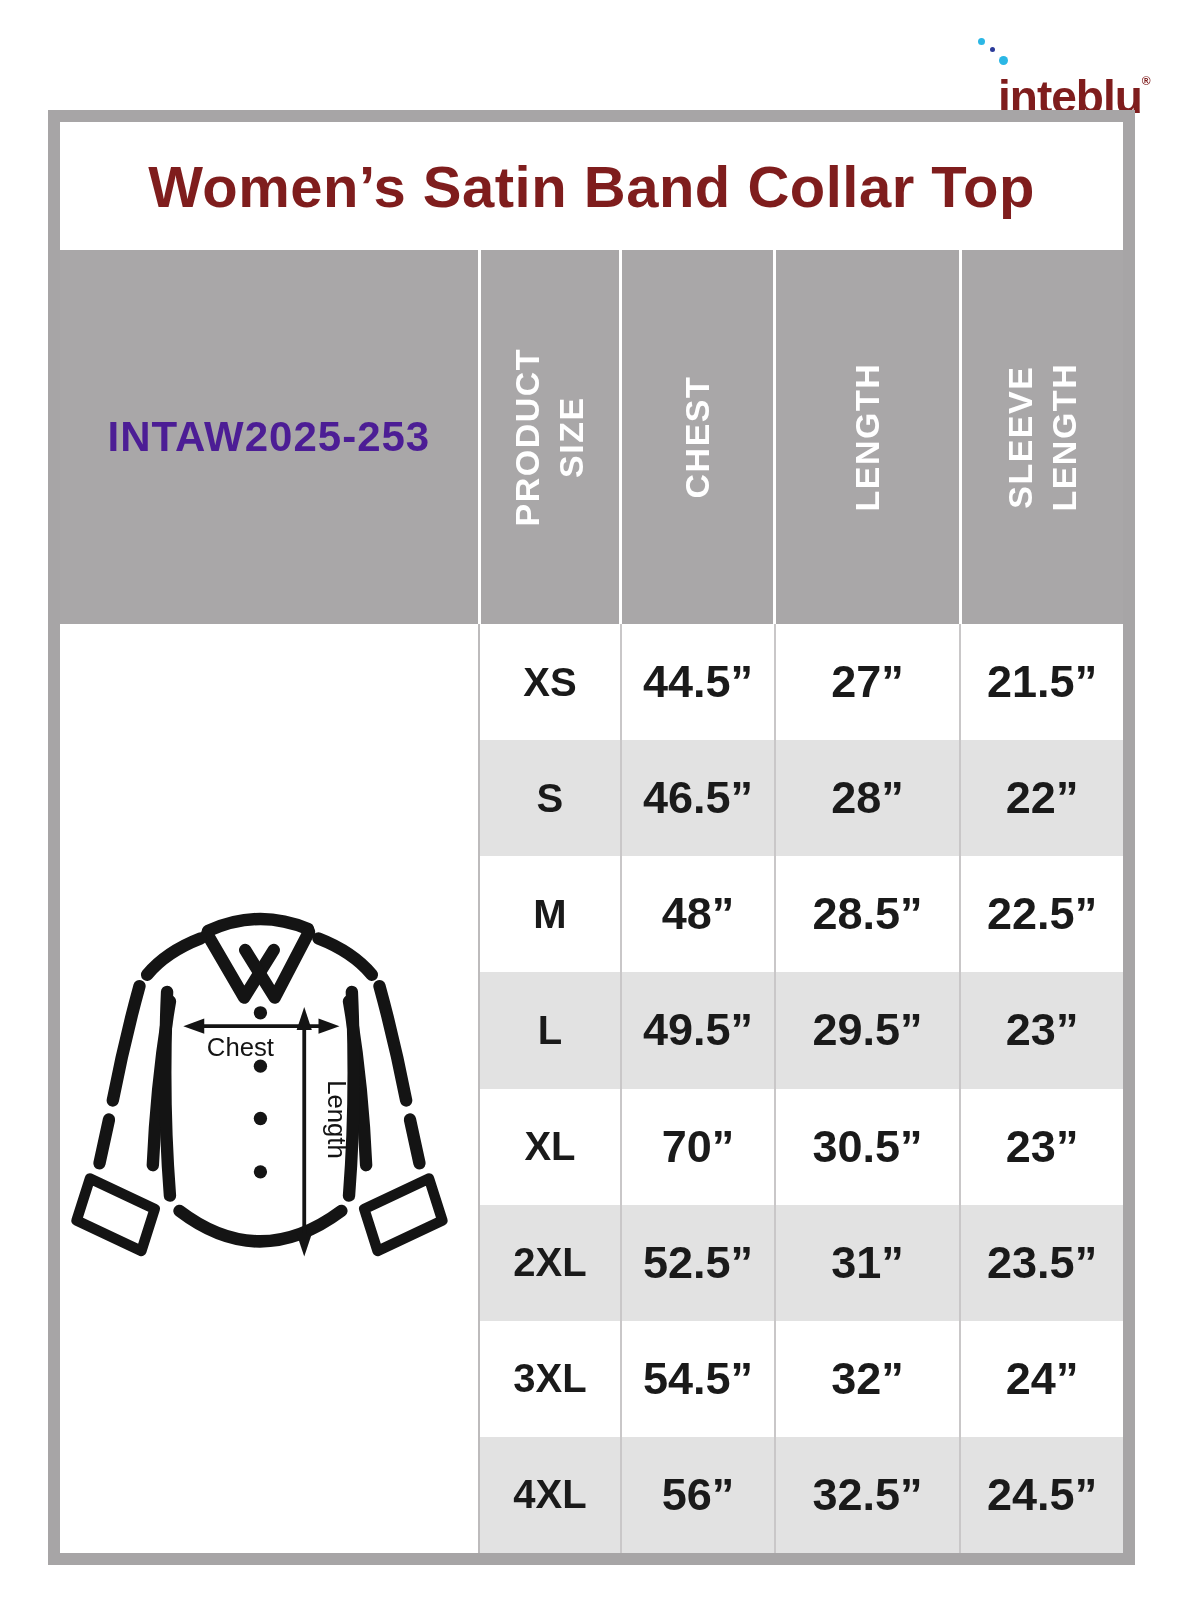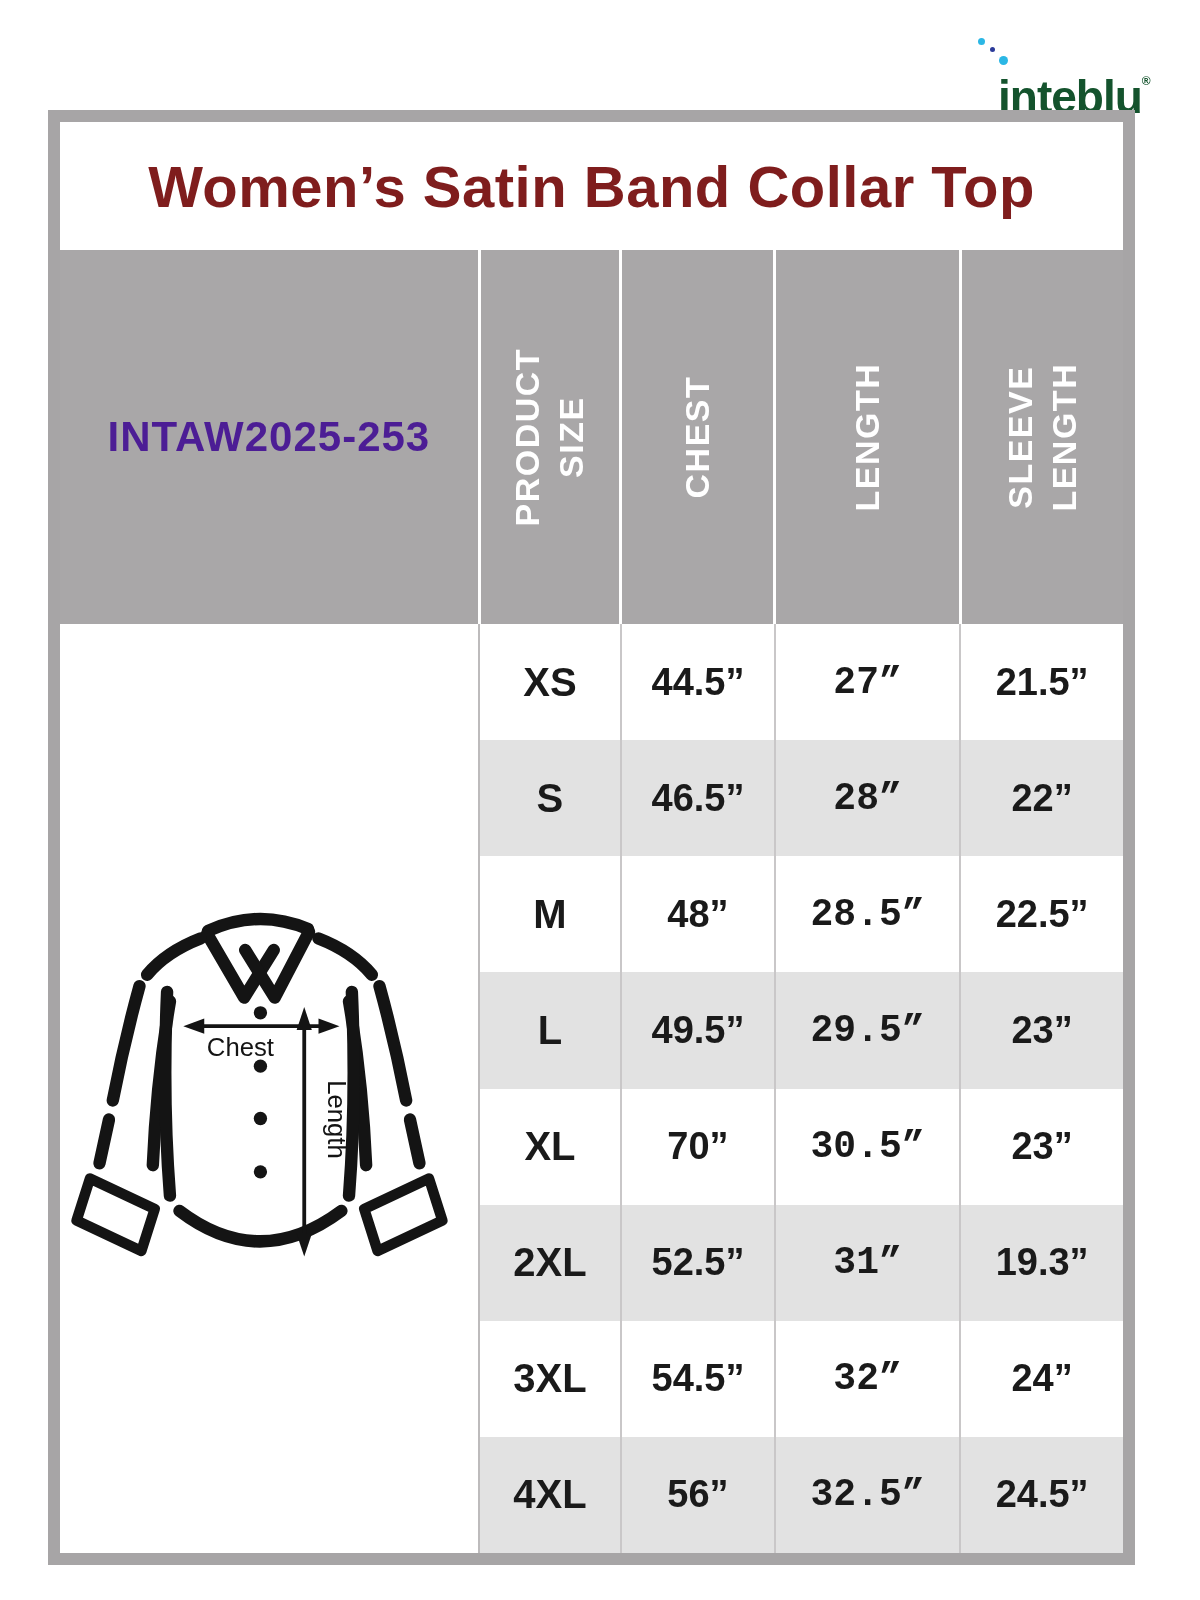--- a/index.html
+++ b/index.html
@@ -5,21 +5,21 @@
   html,body { margin:0; padding:0; background:#ffffff; }
   .page {
     position:relative; width:1200px; height:1600px; background:#ffffff;
     font-family:"Liberation Sans", sans-serif; overflow:hidden;
   }
 
   
   .logo { position:absolute; top:34px; right:48px; width:180px; height:92px; }
   .logo-text {
     position:absolute; left:26px; bottom:2px;
-    font-size:46px; font-weight:800; letter-spacing:-1px; color:#14532d;
+    font-size:46px; font-weight:800; letter-spacing:-1px; color:#7f1d1d;
   }
   .logo-reg { font-size:12px; font-weight:700; vertical-align:28px; letter-spacing:0; }
   .ldot { position:absolute; border-radius:50%; }
   .ld1 { left:6px;  top:4px;  width:7px; height:7px; background:#2bb7e5; }
   .ld2 { left:18px; top:13px; width:5px; height:5px; background:#2b3a99; }
   .ld3 { left:27px; top:22px; width:9px; height:9px; background:#2bb7e5; }
 
   
   .frame {
     position:absolute; left:48px; top:110px; width:1087px; height:1455px;
@@ -50,23 +50,23 @@
   .body-wrap { flex:1; display:flex; }
   .diagram-col { width:39.3%; display:flex; align-items:center; justify-content:center; background:#ffffff; }
   .rows-col { flex:1; display:flex; flex-direction:column; border-left:2px solid #bdbbbc; }
   .trow { flex:1; display:flex; background:#ffffff; }
   .trow:nth-child(even) { background:#e2e2e2; }
   .cell {
     box-sizing:border-box; display:flex; align-items:center; justify-content:center;
     font-weight:700; color:#1a1a1a;
   }
   .cell + .cell { border-left:2px solid #c9c7c8; }
-  .cw2 { width:21.83%; } .cw3 { width:23.89%; } .cw4 { width:28.83%;font-family:Liberation Mono, monospace; } .cw5 { width:25.45%; }
+  .cw2 { width:21.83%; } .cw3 { width:23.89%; } .cw4 { width:28.83%; } .cw5 { width:25.45%; }
   .size-cell { font-size:40px; }
-  .val-cell  { font-size:38px; }
+  .val-cell  { font-size:45px; }
 
   
   .shirt-svg { display:block; }
   .sk  { fill:none; stroke:#141414; stroke-width:13; stroke-linecap:round; stroke-linejoin:round; }
   .skc { fill:none; stroke:#141414; stroke-width:11; stroke-linecap:round; stroke-linejoin:round; }
   .arrow { fill:none; stroke:#141414; stroke-width:4; }
   .ah { fill:#141414; stroke:none; }
   .diag-label { font-family:"Liberation Sans", sans-serif; font-size:27px; fill:#141414; }
 </style>
 </head>
@@ -188,21 +188,21 @@
           <div class="cell size-cell cw2">XL</div>
           <div class="cell val-cell cw3">70”</div>
           <div class="cell val-cell cw4">30.5”</div>
           <div class="cell val-cell cw5">23”</div>
         </div>
 
         <div class="trow">
           <div class="cell size-cell cw2">2XL</div>
           <div class="cell val-cell cw3">52.5”</div>
           <div class="cell val-cell cw4">31”</div>
-          <div class="cell val-cell cw5">19.3”</div>
+          <div class="cell val-cell cw5">23.5”</div>
         </div>
 
         <div class="trow">
           <div class="cell size-cell cw2">3XL</div>
           <div class="cell val-cell cw3">54.5”</div>
           <div class="cell val-cell cw4">32”</div>
           <div class="cell val-cell cw5">24”</div>
         </div>
 
         <div class="trow">

